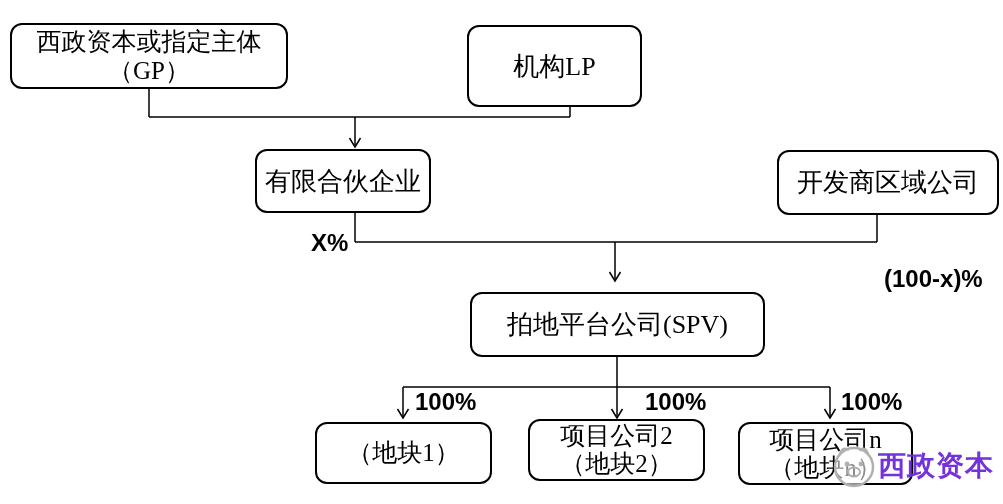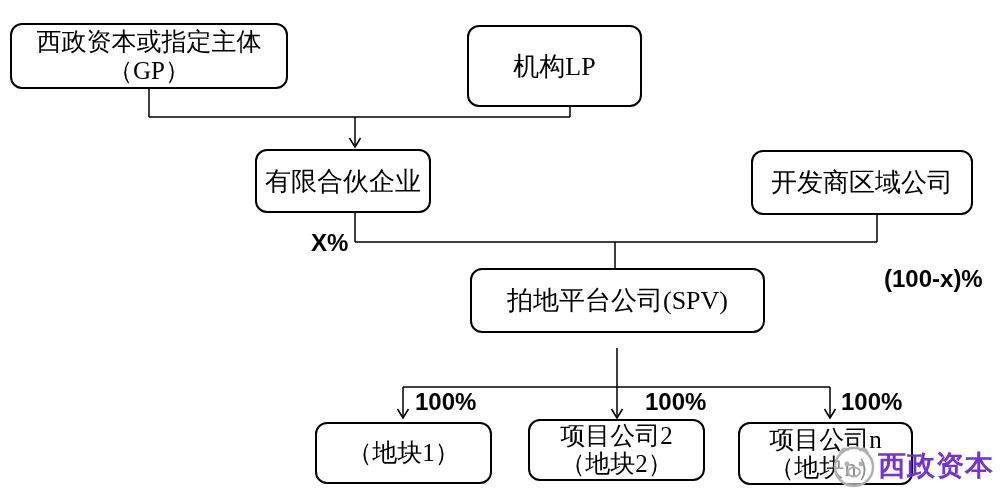--- a/index.html
+++ b/index.html
@@ -93,25 +93,25 @@
   </div>
 
   <div class="node" style="left:467px;top:25px;width:175px;height:82px;">
     <div>机构LP</div>
   </div>
 
   <div class="node" style="left:255px;top:149px;width:176px;height:64px;">
     <div>有限合伙企业</div>
   </div>
 
-  <div class="node" style="left:751px;top:150px;width:222px;height:65px;">
+  <div class="node" style="left:777px;top:150px;width:222px;height:65px;">
     <div>开发商区域公司</div>
   </div>
 
-  <div class="node" style="left:470px;top:268px;width:295px;height:65px;">
+  <div class="node" style="left:470px;top:292px;width:295px;height:65px;">
     <div>拍地平台公司(SPV)</div>
   </div>
 
   <div class="node" style="left:315px;top:422px;width:177px;height:62px;font-size:25px;line-height:28px;">
     <div>（地块1）</div>
   </div>
 
   <div class="node" style="left:528px;top:419px;width:177px;height:62px;font-size:25px;line-height:28px;justify-content:center;">
     <div>项目公司2</div>
     <div>（地块2）</div>

